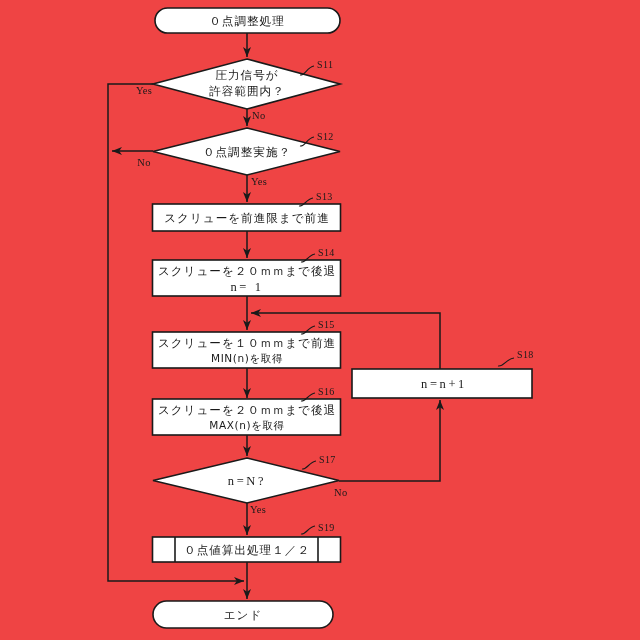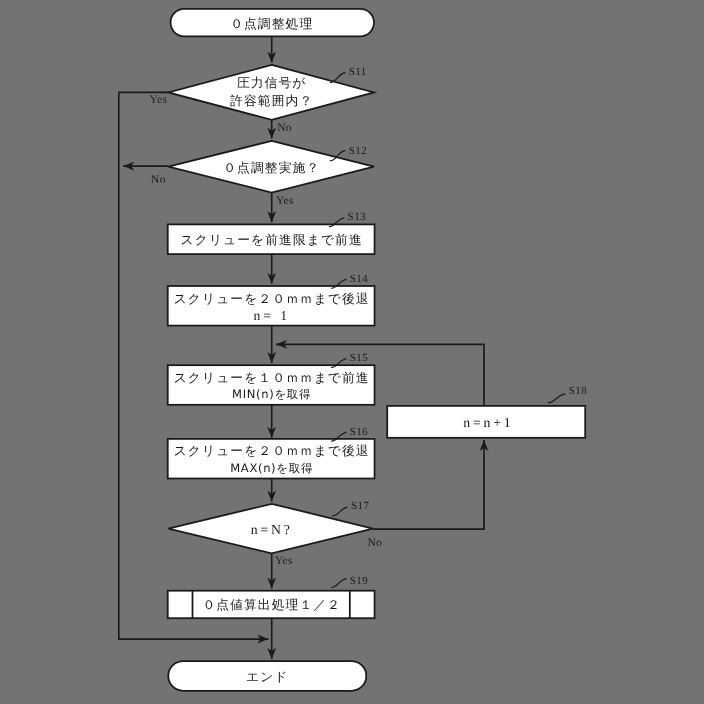--- a/index.html
+++ b/index.html
@@ -1,18 +1,18 @@
 <!DOCTYPE html>
 <html><head>
 <meta charset="utf-8">
 <title>Flowchart</title>
 <style>
   html,body{margin:0;padding:0;background:#ffffff;}
   .canvas{
-    position:relative;width:640px;height:640px;background:#737373;overflow:hidden;
+    position:relative;width:640px;height:640px;background:#ef4444;overflow:hidden;
     font-family:"DejaVu Sans",sans-serif;
   }
   svg{position:absolute;left:0;top:0;}
   svg text{fill:#1a1a1a;}
   .shape{fill:#ffffff;stroke:#1a1a1a;stroke-width:1.6;}
   .edge{fill:none;stroke:#1a1a1a;stroke-width:1.5;}
   .leader{fill:none;stroke:#1a1a1a;stroke-width:1.1;}
   .cjk{font-family:"DejaVu Sans",sans-serif;font-size:11.6px;letter-spacing:1px;font-weight:500;}
   .cjk-sub{font-family:"DejaVu Sans",sans-serif;font-size:10.5px;letter-spacing:0.6px;font-weight:500;}
   .formula{font-family:"Liberation Serif",serif;font-size:12.5px;letter-spacing:2.6px;font-weight:500;}

